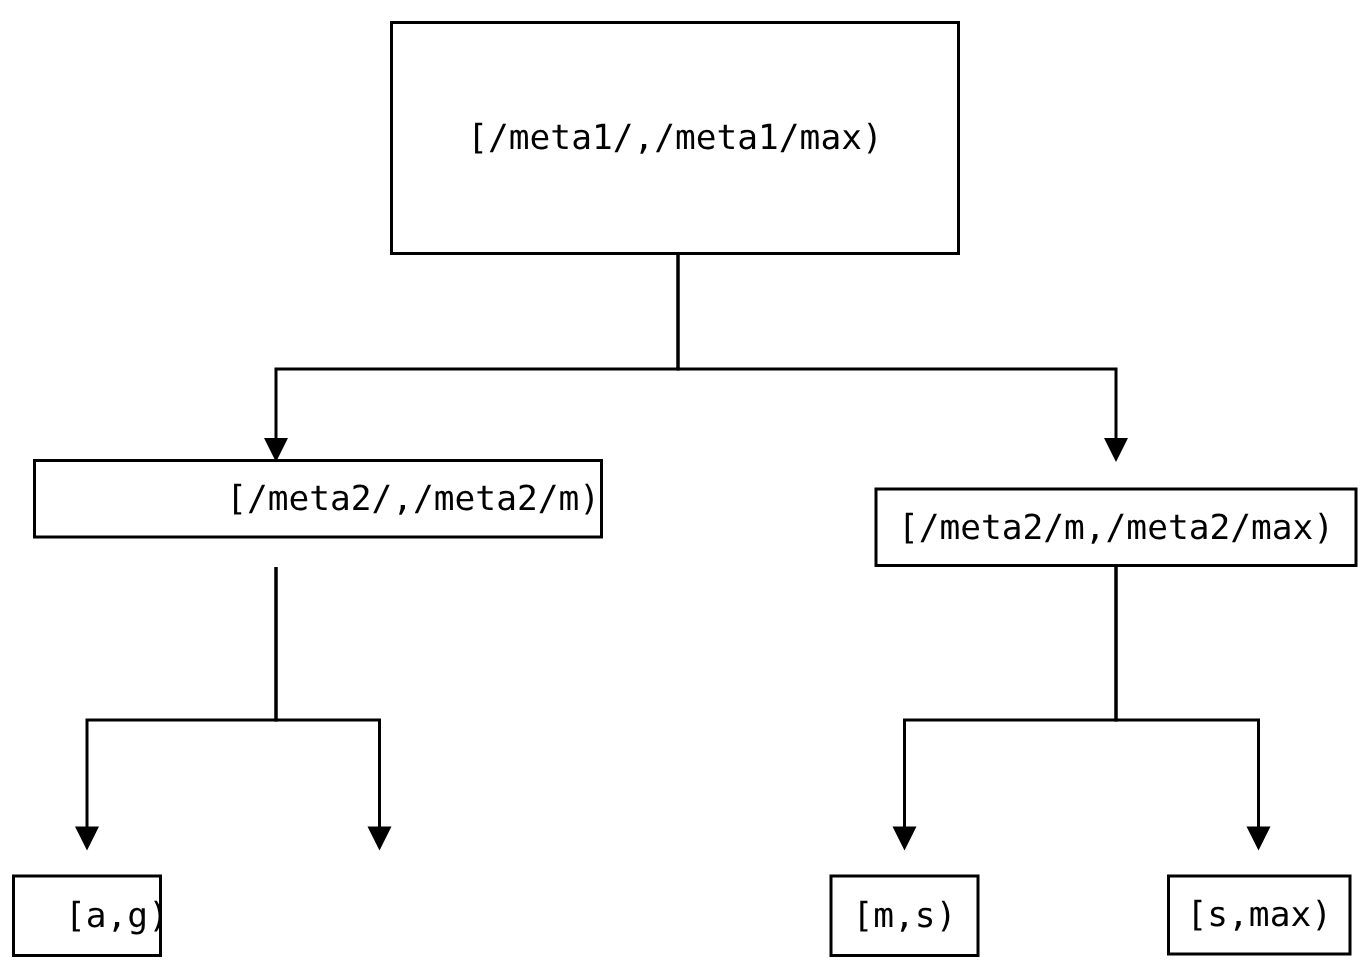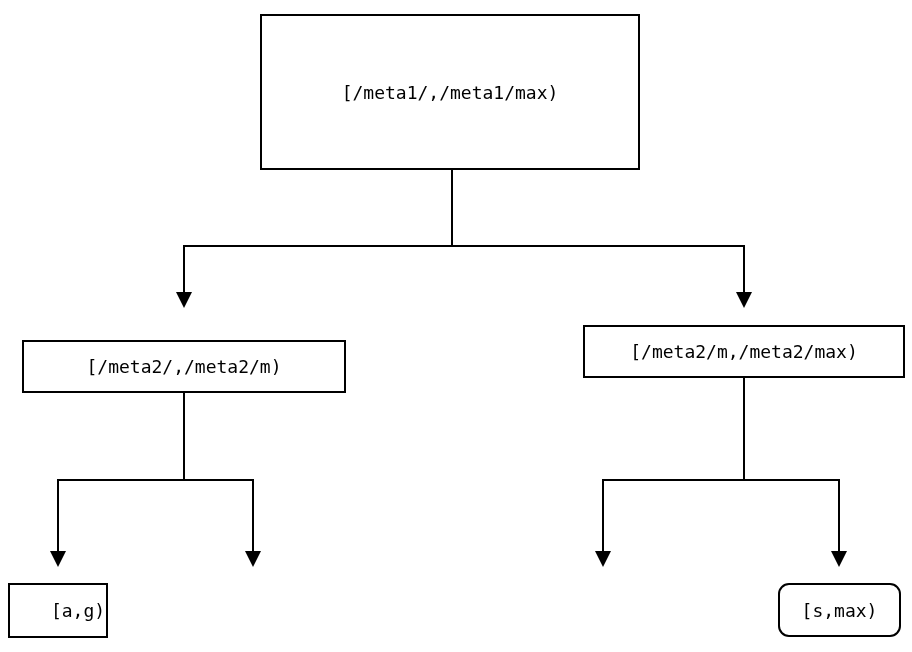--- a/index.html
+++ b/index.html
@@ -33,31 +33,31 @@
   }
   .node {
     position: absolute;
     box-sizing: border-box;
     border: 2px solid #000000;
     background: #ffffff;
     display: flex;
     align-items: center;
     justify-content: center;
     color: #000000;
-    font-size: 18px;
+    font-size: 23px;
     font-weight: 500;
     white-space: nowrap;
   }
   .node-root  { left: 260px; top: 14px;  width: 380px; height: 156px; }
-  .node-left  { left: 22px;  top: 340px; width: 324px; height: 53px; }
+  .node-left  { left: 22px;  top: 306px; width: 380px; height: 53px; justify-content: flex-end; }
   .node-right { left: 583px; top: 325px; width: 322px; height: 53px; }
   .node-leaf1 { left: 8px;   top: 583px; width: 100px; height: 55px; padding-left: 40px; }
   .node-leaf2 { left: 203px; top: 583px; width: 100px; height: 55px; }
   .node-leaf3 { left: 553px; top: 583px; width: 100px; height: 55px; }
-  .node-leaf4 { left: 778px; top: 583px; width: 123px; height: 54px; border-radius: 11px; }
+  .node-leaf4 { left: 778px; top: 583px; width: 123px; height: 54px; }
 </style>
 </head>
 <body>
 
 <div class="canvas">
 
   <svg class="connector-layer" viewBox="0 0 912 652" xmlns="http://www.w3.org/2000/svg">
 
     <path class="edge" d="M452 170 V246 H184 V293"></path>
     <polygon class="arrowhead" points="184,308 176,292 192,292"></polygon>
@@ -88,18 +88,21 @@
 
   <div class="node node-right">
     <span>[/meta2/m,/meta2/max)</span>
   </div>
 
   <div class="node node-leaf1">
     <span>[a,g)</span>
   </div>
 
 
+  <div class="node node-leaf3">
+    <span>[m,s)</span>
+  </div>
 
   <div class="node node-leaf4">
     <span>[s,max)</span>
   </div>
 
 </div>
 
 </body></html>

